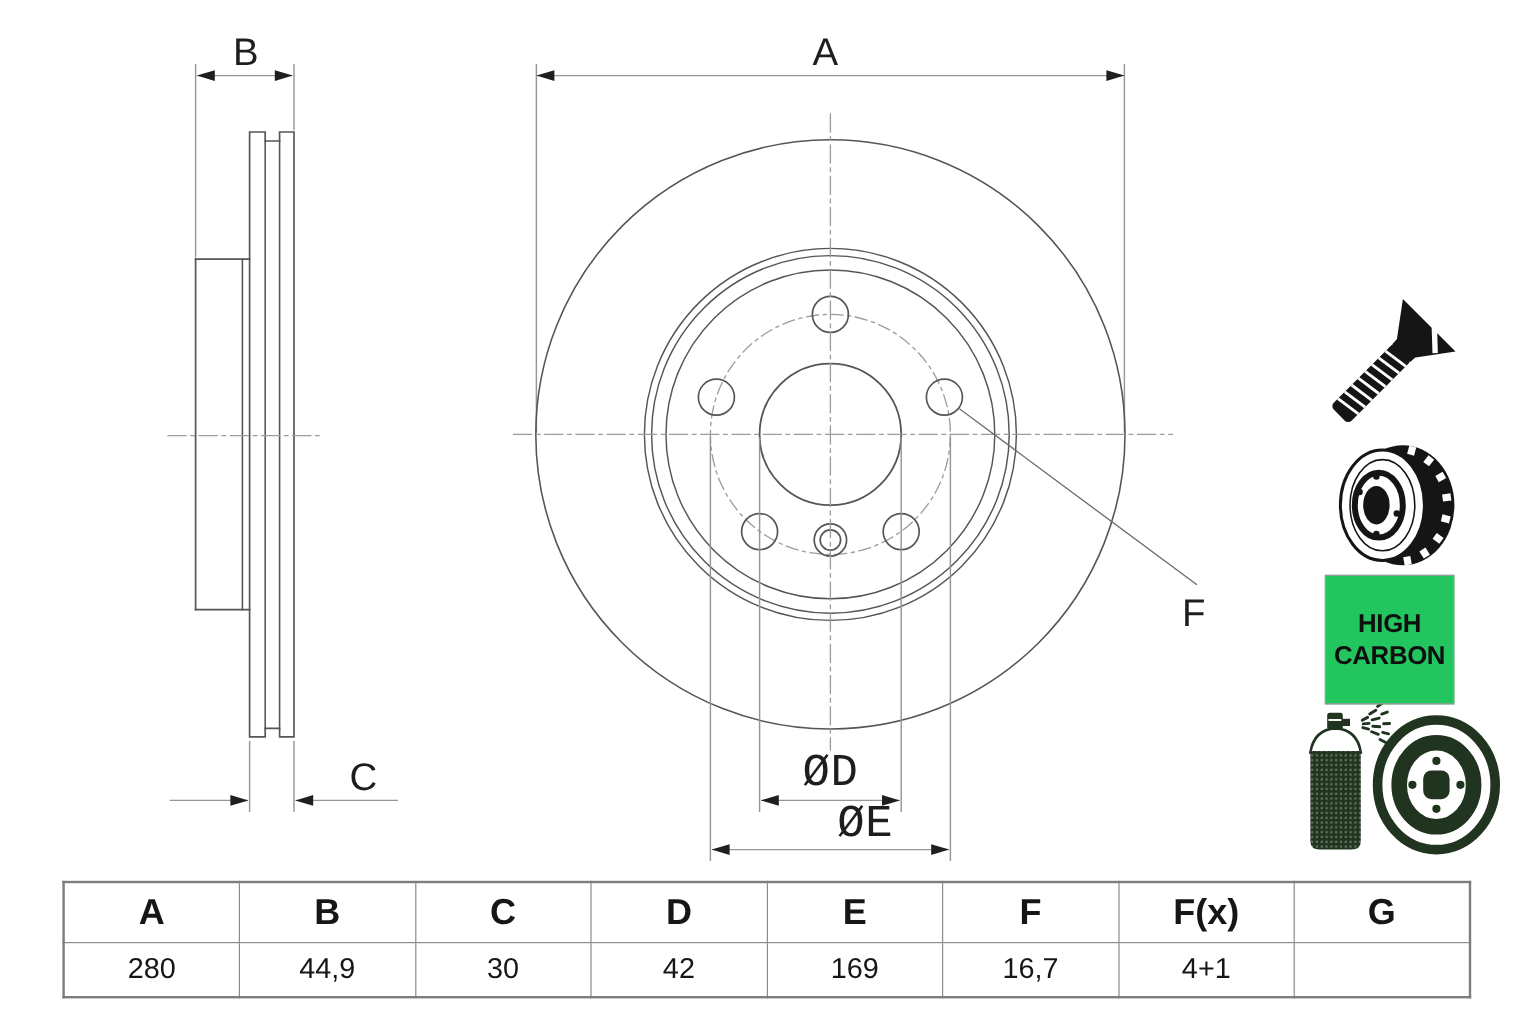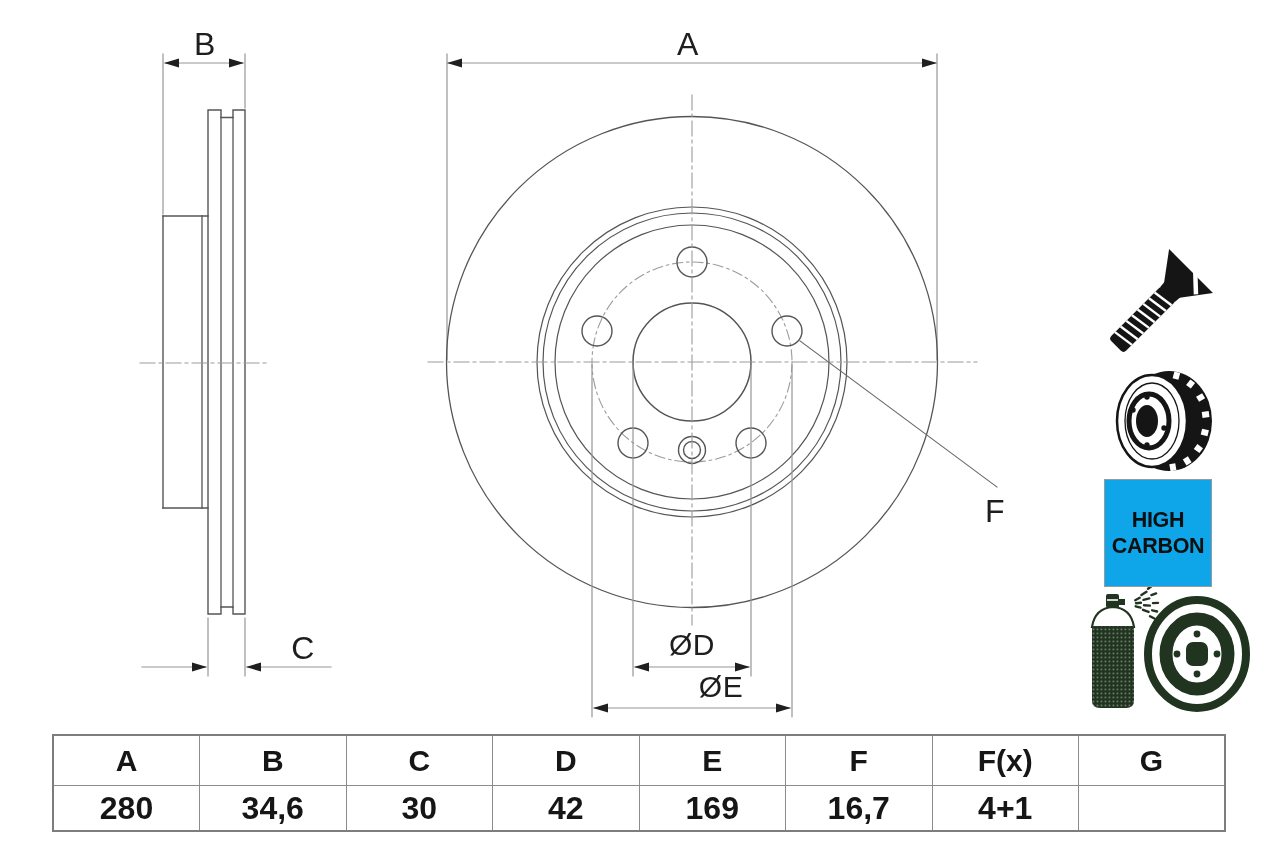--- a/index.html
+++ b/index.html
@@ -1,32 +1,32 @@
 <!DOCTYPE html>
 <html><head>
 <meta charset="utf-8">
 <style>
   html,body{margin:0;padding:0;background:#fff;}
   #stage{position:relative;width:1280px;height:853px;background:#ffffff;overflow:hidden;
          font-family:"Liberation Sans",sans-serif;}
   #draw-svg{position:absolute;left:0;top:0;}
   .dim-label{position:absolute;transform:translate(-50%,-50%);
              font:400 32px "Liberation Sans",sans-serif;color:#1e1e1e;letter-spacing:.5px;white-space:nowrap;}
-  .dia-label{font-size:30px;}
+  .dia-label{font-size:38px;font-family:Liberation Mono, monospace;}
   .hc-box{position:absolute;left:1104px;top:479px;width:106px;height:106px;
-          border:1.5px solid #9a9a9a;background:#0ea5e9;display:flex;flex-direction:column;
+          border:1.5px solid #9a9a9a;background:#22c55e;display:flex;flex-direction:column;
           align-items:center;justify-content:center;
           font-weight:bold;font-size:21.5px;line-height:26px;color:#0f0f0f;letter-spacing:-.3px;}
   table.spec{position:absolute;left:52px;top:734px;width:1174px;height:95px;
              border-collapse:collapse;table-layout:fixed;background:#fff;
              border:2.5px solid #7d7d7d;}
   table.spec th,table.spec td{border:1.6px solid #8c8c8c;text-align:center;vertical-align:middle;
              color:#161616;padding:0;}
   table.spec th{font-size:30px;font-weight:bold;height:49px;}
-  table.spec td{font-size:32px;font-weight:700;height:44px;}
+  table.spec td{font-size:24px;font-weight:400;height:44px;}
 </style>
 </head>
 <body>
 
 <div id="stage">
 
   <svg id="draw-svg" width="1280" height="730" viewBox="0 0 1280 730">
     <defs>
       <pattern id="ht" width="4" height="4" patternUnits="userSpaceOnUse">
         <rect width="4" height="4" fill="#20341f"></rect>
@@ -200,21 +200,21 @@
         <th>D</th>
         <th>E</th>
         <th>F</th>
         <th>F(x)</th>
         <th>G</th>
       </tr>
     </thead>
     <tbody>
       <tr>
         <td>280</td>
-        <td>34,6</td>
+        <td>44,9</td>
         <td>30</td>
         <td>42</td>
         <td>169</td>
         <td>16,7</td>
         <td>4+1</td>
         <td></td>
       </tr>
     </tbody>
   </table>
 

